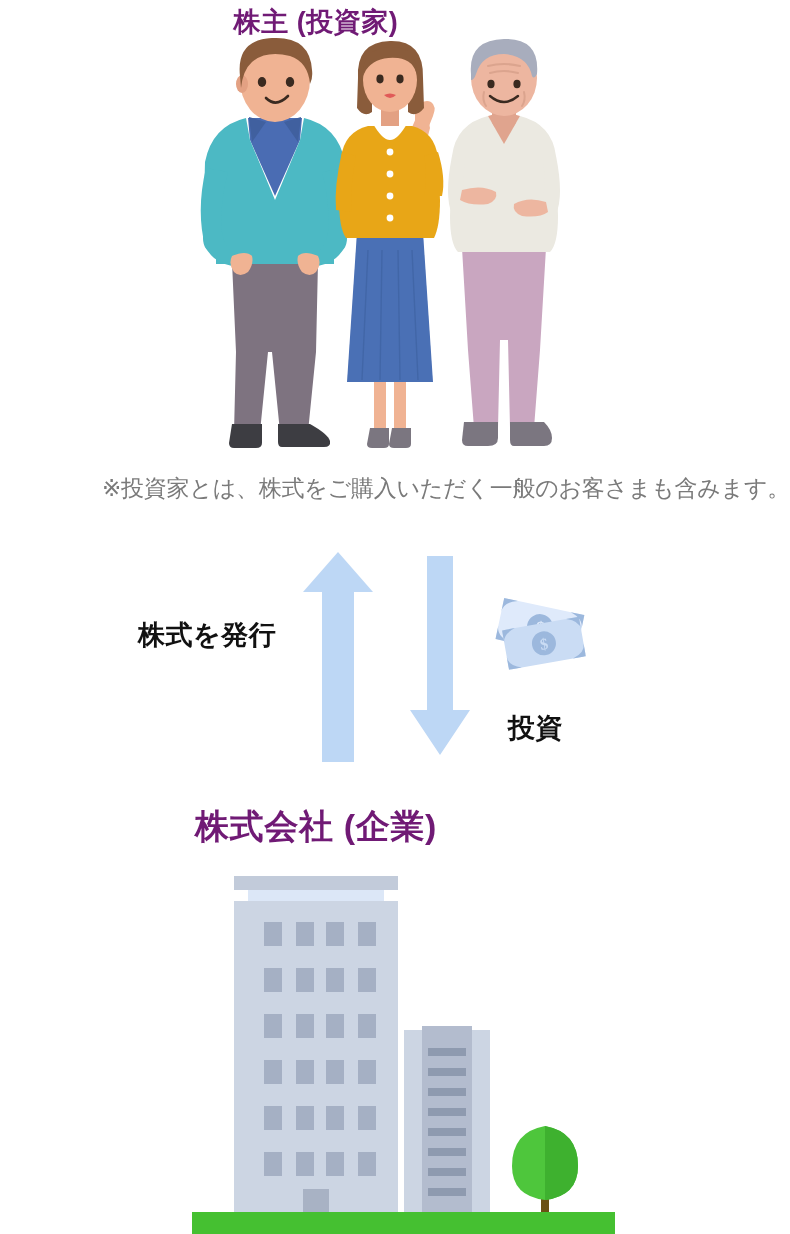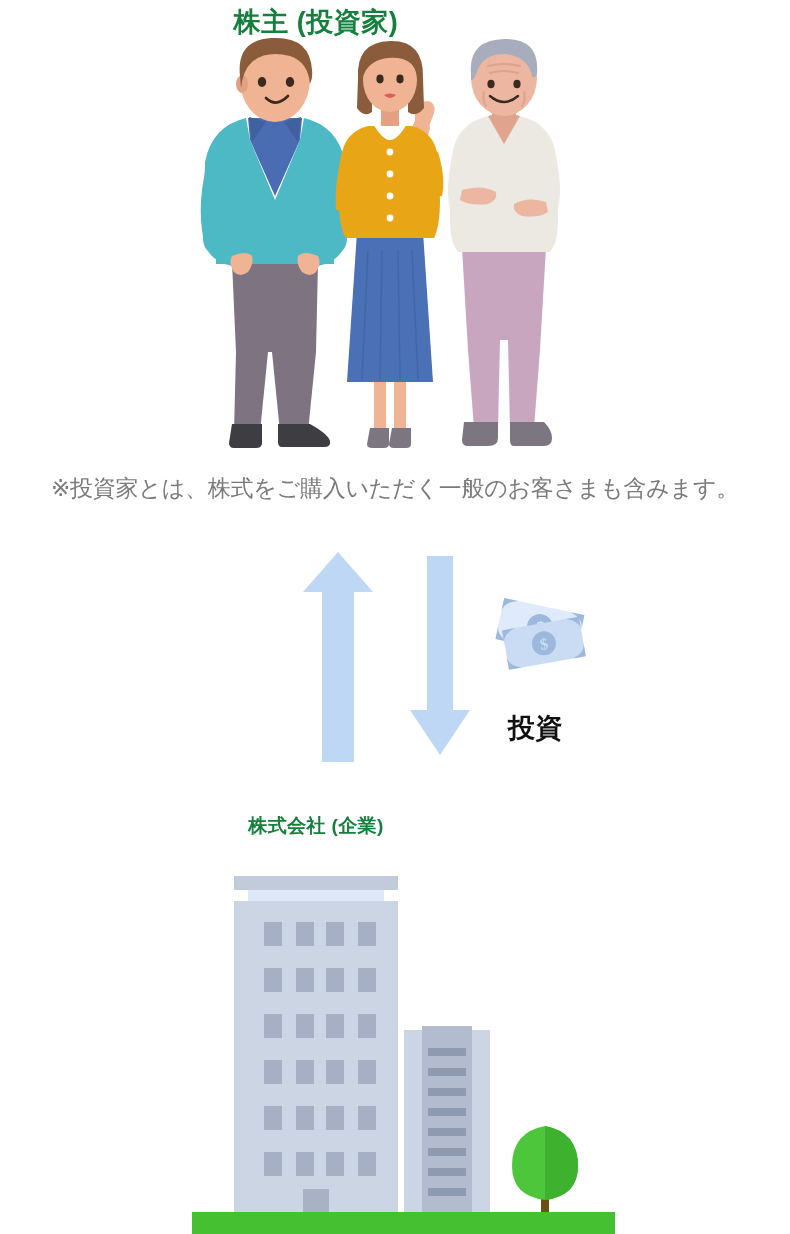--- a/index.html
+++ b/index.html
@@ -21,42 +21,42 @@
     inset: 0;
   }
 
   
   .heading {
     position: absolute;
     left: 0;
     width: 632px;
     text-align: center;
     font-weight: bold;
-    color: #15803d;
+    color: #701a75;
     letter-spacing: 0.02em;
     white-space: nowrap;
   }
   #shareholder-title {
     top: 4px;
     font-size: 27px;
     line-height: 36px;
   }
   #company-title {
     top: 808px;
-    font-size: 19px;
+    font-size: 34px;
     line-height: 36px;
   }
 
   
   #note {
     position: absolute;
     top: 472px;
     left: 0;
     width: 790px;
-    text-align: center;
+    text-align: right;
     font-size: 23px;
     line-height: 32px;
     color: #7a7a7a;
     white-space: nowrap;
     letter-spacing: -0.01em;
   }
 
   
   .flow-label {
     position: absolute;
@@ -253,20 +253,21 @@
         <path d="M505 624 h13 q-13 4 -13 13 Z" fill="#9cb8dd"></path>
         <path d="M583 624 h-13 q13 4 13 13 Z" fill="#9cb8dd"></path>
         <path d="M505 664 h13 q-13 -4 -13 -13 Z" fill="#9cb8dd"></path>
         <path d="M583 664 h-13 q13 -4 13 -13 Z" fill="#9cb8dd"></path>
         <circle cx="544" cy="644" r="12" fill="#9cb8dd"></circle>
         <text x="544" y="650" font-family="'Liberation Serif', serif" font-size="16" font-weight="bold" fill="#cadcf4" text-anchor="middle">$</text>
       </g>
     </g>
   </svg>
 
+  <div class="flow-label" id="issue-label">株式を発行</div>
 
   <div class="flow-label" id="invest-label">投資</div>
 
   <div class="heading" id="company-title">株式会社 (企業)</div>
 
   <svg class="art" viewBox="0 0 790 1234">
 
     <g>
       <rect x="404" y="1030" width="86" height="182" fill="#ccd5e3"></rect>
       <rect x="422" y="1026" width="50" height="186" fill="#b3bcce"></rect>

